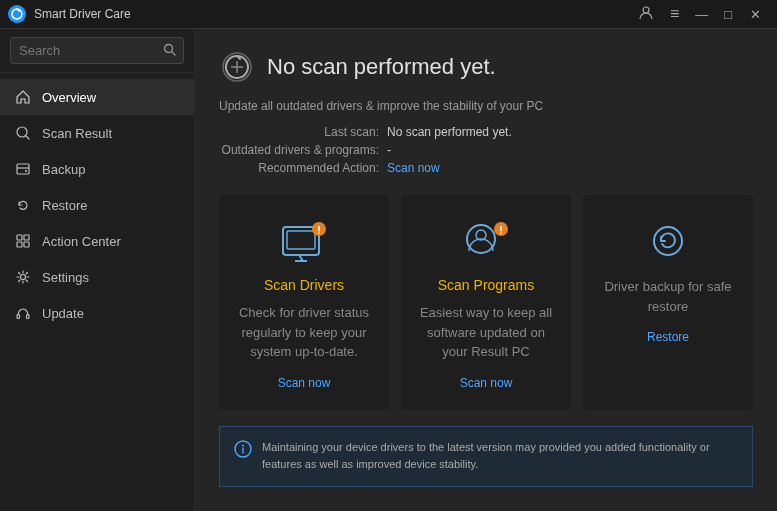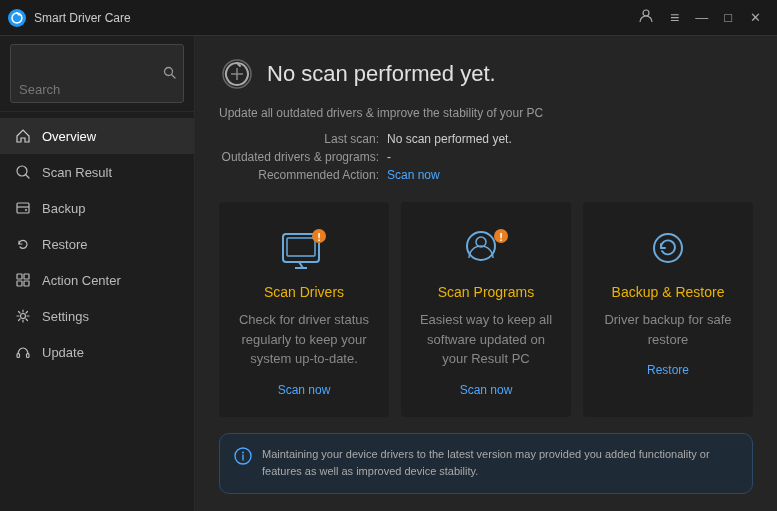--- a/index.html
+++ b/index.html
@@ -10,21 +10,21 @@
       font-family: 'Segoe UI', Arial, sans-serif;
       color: #ccc;
       overflow: hidden;
       display: flex;
       flex-direction: column;
     }
 
     
     .titlebar {
       background: #1a1a1a;
-      height: 36px;
+      height: 29px;
       display: flex;
       align-items: center;
       padding: 0 8px;
       border-bottom: 1px solid #333;
       flex-shrink: 0;
     }
     .titlebar-logo {
       width: 18px;
       height: 18px;
       margin-right: 8px;
@@ -83,21 +83,20 @@
       border-radius: 3px;
     }
     .search-input {
       background: transparent;
       border: none;
       outline: none;
       color: #f97316;
       font-size: 13px;
       padding: 5px 28px 5px 8px;
       width: 100%;
-      margin-top: 32px;
     }
     .search-input::placeholder { color: #777; }
     .search-btn {
       position: absolute;
       right: 5px;
       background: none;
       border: none;
       cursor: pointer;
       color: #999;
       font-size: 14px;
@@ -212,21 +211,21 @@
       font-size: 12px;
       text-decoration: none;
       cursor: pointer;
       margin-top: 4px;
     }
 
     
     .warning-banner {
       background: #1e2a35;
       border: 1px solid #2a4a6a;
-      border-radius: 10px;
+      border-radius: 0;
       padding: 12px 14px;
       display: flex;
       gap: 10px;
       align-items: flex-start;
       font-size: 11px;
       color: #aaa;
       line-height: 1.6;
     }
     .warning-icon {
       width: 18px;
@@ -414,21 +413,20 @@
       </div>
 
       <div class="card">
         <div class="card-icon-area">
           <svg width="54" height="48" viewBox="0 0 54 48" fill="none">
             <circle cx="27" cy="24" r="14" stroke="#6aabde" stroke-width="2" fill="none"></circle>
             <path d="M20 24 A7 7 0 1 1 21 27" stroke="#6aabde" stroke-width="1.8" fill="none" stroke-linecap="round"></path>
             <path d="M20 20V24H24" stroke="#6aabde" stroke-width="1.8" stroke-linecap="round" stroke-linejoin="round"></path>
           </svg>
         </div>
-        <div class="card-title">Backup &amp; Restore</div>
         <div class="card-desc">Driver backup for safe restore</div>
         <a class="card-link" href="#">Restore</a>
       </div>
 
     </div>
 
     <div class="warning-banner">
       <svg class="warning-icon" width="18" height="18" viewBox="0 0 18 18" fill="none">
         <circle cx="9" cy="9" r="8" stroke="#4da6ff" stroke-width="1.4"></circle>
         <line x1="9" y1="8" x2="9" y2="13" stroke="#4da6ff" stroke-width="1.4" stroke-linecap="round"></line>

